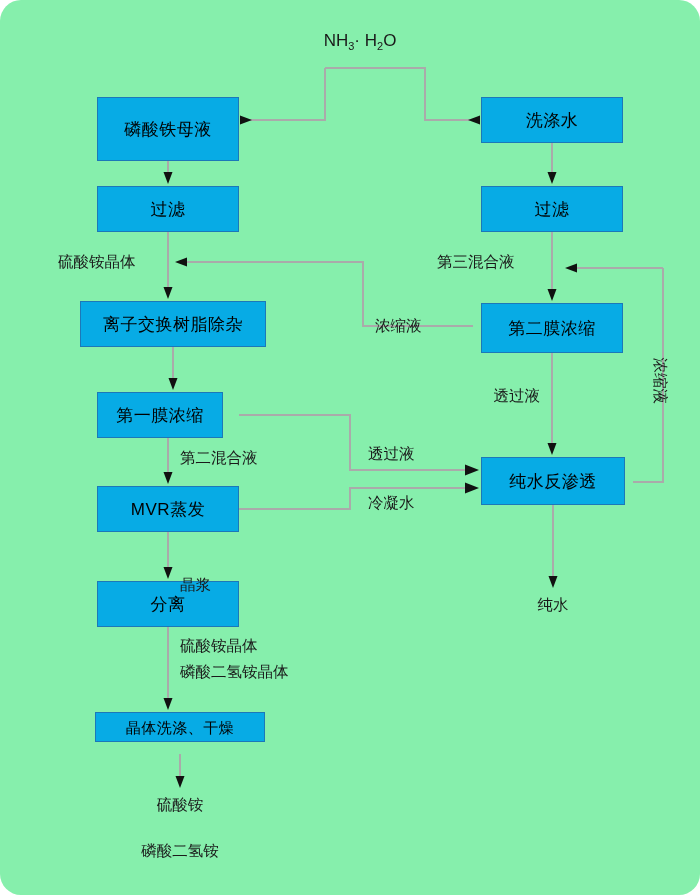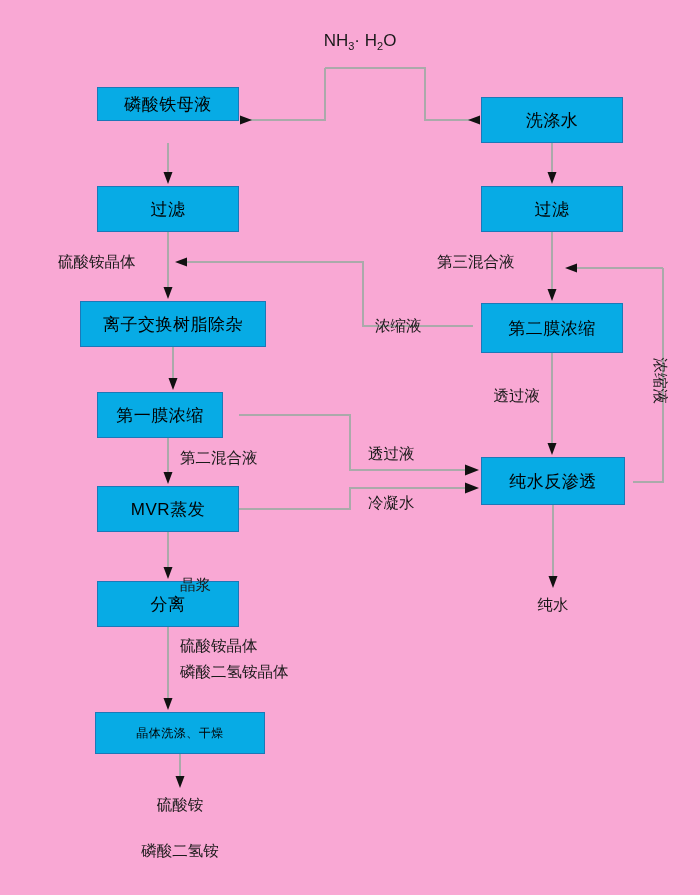--- a/index.html
+++ b/index.html
@@ -7,22 +7,23 @@
     padding: 0;
     background: #ffffff;
   }
   body {
     font-family: "Liberation Sans", "DejaVu Sans", sans-serif;
   }
   #canvas {
     position: relative;
     width: 700px;
     height: 895px;
-    background: #f9a8d4;
+    background: #86efac;
     overflow: hidden;
+    border-radius: 21px;
   }
   svg.wires {
     position: absolute;
     left: 0;
     top: 0;
     width: 700px;
     height: 895px;
     pointer-events: none;
   }
   .node {
@@ -121,21 +122,21 @@
 
       <path d="M479,470 L465,464.5 L465,475.5 Z"></path>
       <path d="M479,488 L465,482.5 L465,493.5 Z"></path>
     </g>
   </svg>
 
   <div class="lbl center" style="left:360px; top:32px; font-size:17px;">
     <span>NH</span><span class="sub">3</span><span>· H</span><span class="sub">2</span><span>O</span>
   </div>
 
-  <div class="node" style="left:97px;  top:87px;  width:142px; height:34px;">
+  <div class="node" style="left:97px;  top:97px;  width:142px; height:64px;">
     <span>磷酸铁母液</span>
   </div>
 
   <div class="node" style="left:481px; top:97px;  width:142px; height:46px;">
     <span>洗涤水</span>
   </div>
 
   <div class="node" style="left:97px;  top:186px; width:142px; height:46px;">
     <span>过滤</span>
   </div>
@@ -161,21 +162,21 @@
   </div>
 
   <div class="node" style="left:481px; top:457px; width:144px; height:48px;">
     <span>纯水反渗透</span>
   </div>
 
   <div class="node" style="left:97px;  top:581px; width:142px; height:46px;">
     <span>分离</span>
   </div>
 
-  <div class="node" style="left:95px;  top:712px; width:170px; height:42px; font-size:12px;">
+  <div class="node" style="left:95px;  top:712px; width:170px; height:30px; font-size:15px;">
     <span>晶体洗涤、干燥</span>
   </div>
 
   <div class="lbl" style="left:58px;  top:254px;">硫酸铵晶体</div>
 
   <div class="lbl" style="left:437px; top:254px;">第三混合液</div>
 
   <div class="lbl" style="left:375px; top:318px;">浓缩液</div>
 
   <div class="lbl vert" style="left:637px; top:373px;">浓缩液</div>

